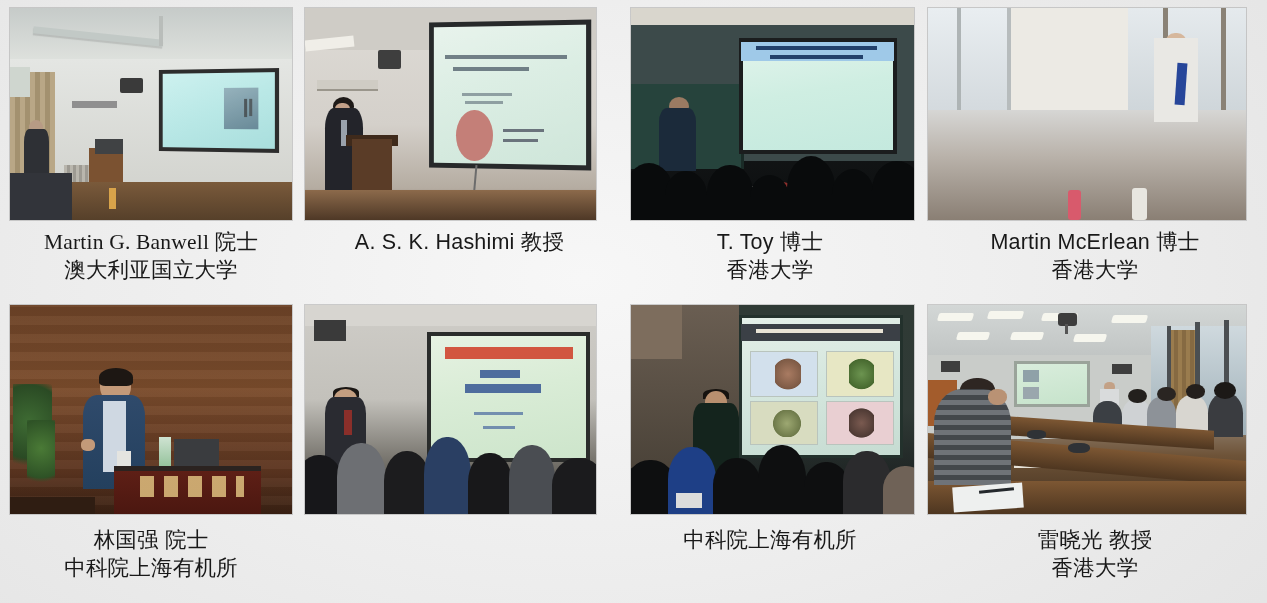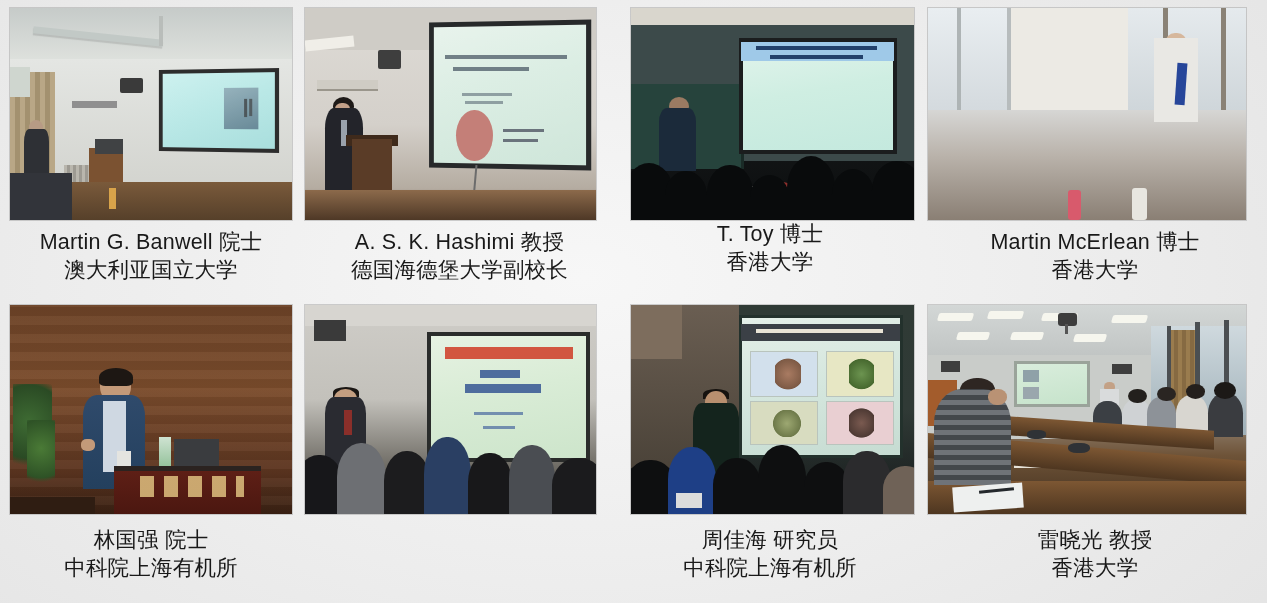--- a/index.html
+++ b/index.html
@@ -48,25 +48,25 @@
     font-size: 21.5px;
     line-height: 28px;
     letter-spacing: 0.2px;
     white-space: nowrap;
   }
   .caption .l1 { display: block; }
   .caption .l2 { display: block; }
 
   
   .c1 .photo-wrap { left: 10px;  width: 282px; height: 212px; }
-  .c1 .caption    { top: 228px; }
+  .c1 .caption    { top: 228px; font-family: Liberation Serif, serif; }
   .c2 .photo-wrap { left: 3px;   width: 291px; height: 212px; }
   .c2 .caption    { top: 228px; }
   .c3 .photo-wrap { left: 14px;  width: 283px; height: 212px; }
-  .c3 .caption    { top: 220px; }
+  .c3 .caption    { top: 228px; }
   .c4 .photo-wrap { left: 5px;   width: 318px; height: 212px; }
   .c4 .caption    { top: 228px; }
 
   .c5 .photo-wrap { top: 9px; left: 10px; width: 282px; height: 209px; }
   .c5 .caption    { top: 230px; }
   .c6 .photo-wrap { top: 9px; left: 3px;  width: 291px; height: 209px; }
   .c6 .caption    { top: 230px; }
   .c7 .photo-wrap { top: 9px; left: 14px; width: 283px; height: 209px; }
   .c7 .caption    { top: 230px; }
   .c8 .photo-wrap { top: 9px; left: 5px;  width: 318px; height: 209px; }
@@ -333,21 +333,20 @@
             <div class="mface"></div>
             <div class="man"></div>
             <div class="tie"></div>
           <div class="podtop"></div>
             <div class="pod"></div>
           <div class="floor"></div>
         </div>
       </div>
       <div class="caption">
         <span class="l1">A. S. K. Hashimi 教授</span>
-        <span class="l2">德国海德堡大学副校长</span>
       </div>
     </div>
 
     <div class="cell c3">
       <div class="photo-wrap">
         <div class="scene p3">
           <div class="topwall"></div>
             <div class="wall"></div>
             <div class="board"></div>
           <div class="screen"></div>
@@ -520,21 +519,20 @@
             <div class="aud c2b"></div>
             <div class="aud c3b"></div>
             <div class="aud c4b"></div>
           <div class="aud c5b"></div>
             <div class="aud c6b"></div>
             <div class="aud c7b"></div>
           <div class="tag"></div>
         </div>
       </div>
       <div class="caption">
-        <span class="l1">周佳海 研究员</span>
         <span class="l2">中科院上海有机所</span>
       </div>
     </div>
 
     <div class="cell c8">
       <div class="photo-wrap">
         <div class="scene p8">
           <div class="ceil"></div>
           <div class="lamp l1"></div>
             <div class="lamp l2"></div>

